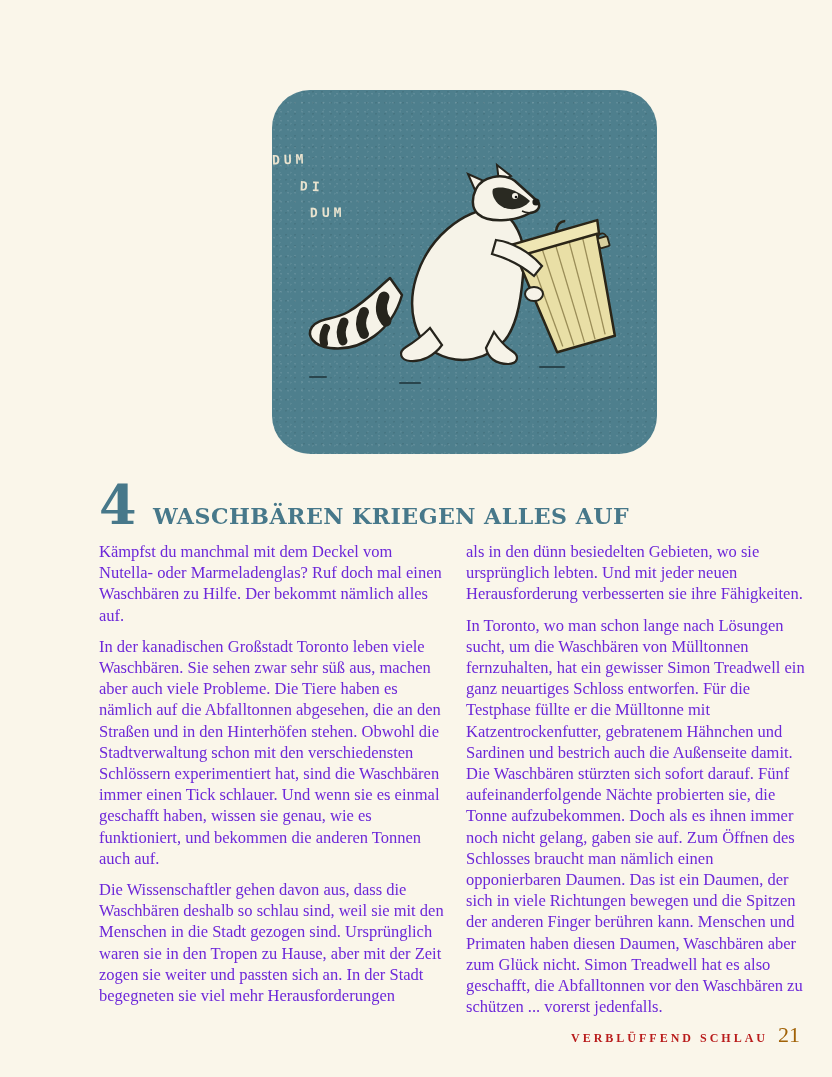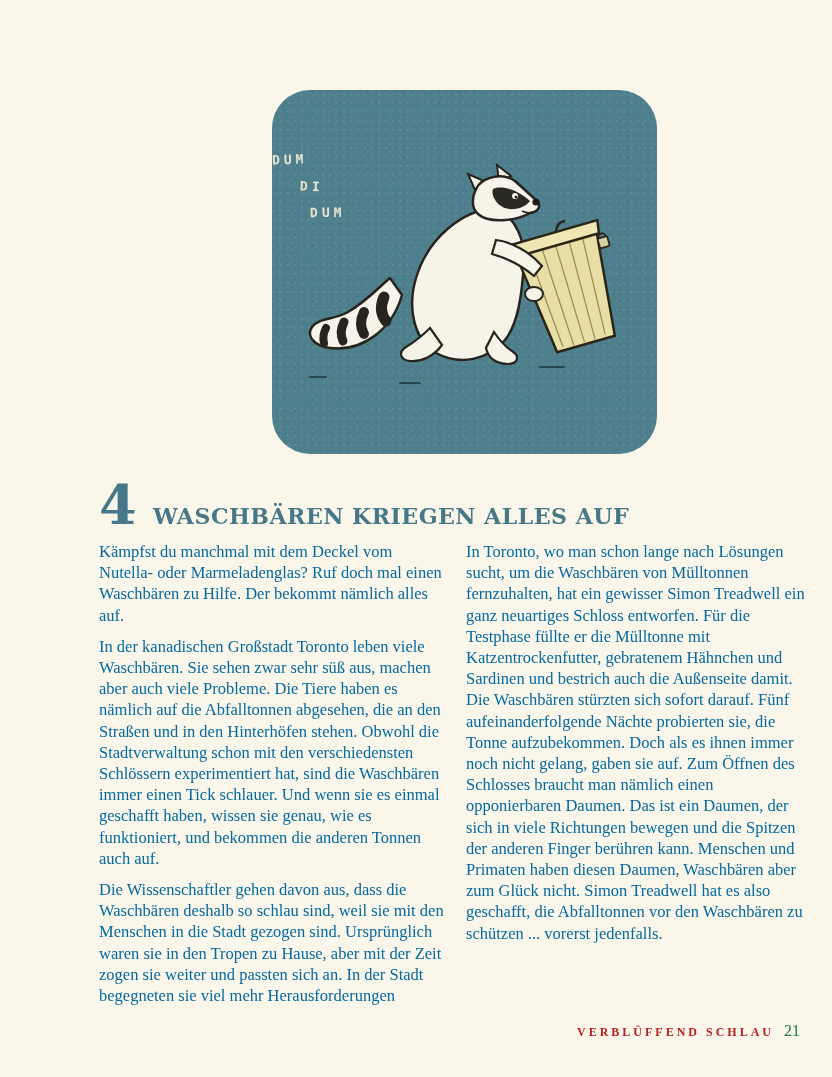--- a/index.html
+++ b/index.html
@@ -61,38 +61,38 @@
   
   .columns {
     position: absolute; left: 99px; top: 541px;
     width: 712px;
     display: flex;
   }
   .col { width: 348px; }
   .col.right { margin-left: 19px; width: 345px; }
   .col p {
     font-size: 16.5px; line-height: 21.2px;
-    color: #0369a1;
+    color: #6d28d9;
     margin-bottom: 10px;
     text-align: left;
   }
   .col p:last-child { margin-bottom: 0; }
   
   .footer {
     position: absolute; right: 32px; top: 1022px;
     display: flex; align-items: baseline;
   }
   .running-head {
     font-family: "Liberation Serif", serif;
     font-weight: 700; font-size: 12px;
     letter-spacing: 3px; color: #b91c1c;
   }
   .page-number {
     font-family: "Liberation Serif", serif;
-    font-size: 16px; color: #15803d;
+    font-size: 22px; color: #a16207;
     margin-left: 10px;
   }
 </style>
 </head>
 <body>
 
 <div class="page">
 
   <div class="illo">
     <svg width="385" height="364" viewBox="0 0 385 364">
@@ -161,20 +161,21 @@
     <span class="chapter-title">WASCHBÄREN KRIEGEN ALLES AUF</span>
   </div>
 
   <div class="columns">
     <div class="col left">
       <p>Kämpfst du manchmal mit dem Deckel vom Nutella- oder Marmeladenglas? Ruf doch mal einen Waschbären zu Hilfe. Der bekommt nämlich alles auf.</p>
       <p>In der kanadischen Großstadt Toronto leben viele Waschbären. Sie sehen zwar sehr süß aus, machen aber auch viele Probleme. Die Tiere haben es nämlich auf die Abfalltonnen abgesehen, die an den Straßen und in den Hinterhöfen stehen. Obwohl die Stadtverwaltung schon mit den verschiedensten Schlössern experimentiert hat, sind die Waschbären immer einen Tick schlauer. Und wenn sie es einmal geschafft haben, wissen sie genau, wie es funktioniert, und bekommen die anderen Tonnen auch auf.</p>
       <p>Die Wissenschaftler gehen davon aus, dass die Waschbären deshalb so schlau sind, weil sie mit den Menschen in die Stadt gezogen sind. Ursprünglich waren sie in den Tropen zu Hause, aber mit der Zeit zogen sie weiter und passten sich an. In der Stadt begegneten sie viel mehr Herausforderungen</p>
     </div>
     <div class="col right">
+      <p>als in den dünn besiedelten Gebieten, wo sie ursprünglich lebten. Und mit jeder neuen Herausforderung verbesserten sie ihre Fähigkeiten.</p>
       <p>In Toronto, wo man schon lange nach Lösungen sucht, um die Waschbären von Mülltonnen fernzuhalten, hat ein gewisser Simon Treadwell ein ganz neuartiges Schloss entworfen. Für die Testphase füllte er die Mülltonne mit Katzentrockenfutter, gebratenem Hähnchen und Sardinen und bestrich auch die Außenseite damit. Die Waschbären stürzten sich sofort darauf. Fünf aufeinanderfolgende Nächte probierten sie, die Tonne aufzubekommen. Doch als es ihnen immer noch nicht gelang, gaben sie auf. Zum Öffnen des Schlosses braucht man nämlich einen opponierbaren Daumen. Das ist ein Daumen, der sich in viele Richtungen bewegen und die Spitzen der anderen Finger berühren kann. Menschen und Primaten haben diesen Daumen, Waschbären aber zum Glück nicht. Simon Treadwell hat es also geschafft, die Abfalltonnen vor den Waschbären zu schützen ... vorerst jedenfalls.</p>
     </div>
   </div>
 
   <div class="footer">
     <span class="running-head">VERBLÜFFEND SCHLAU</span>
     <span class="page-number">21</span>
   </div>
 
 </div>

